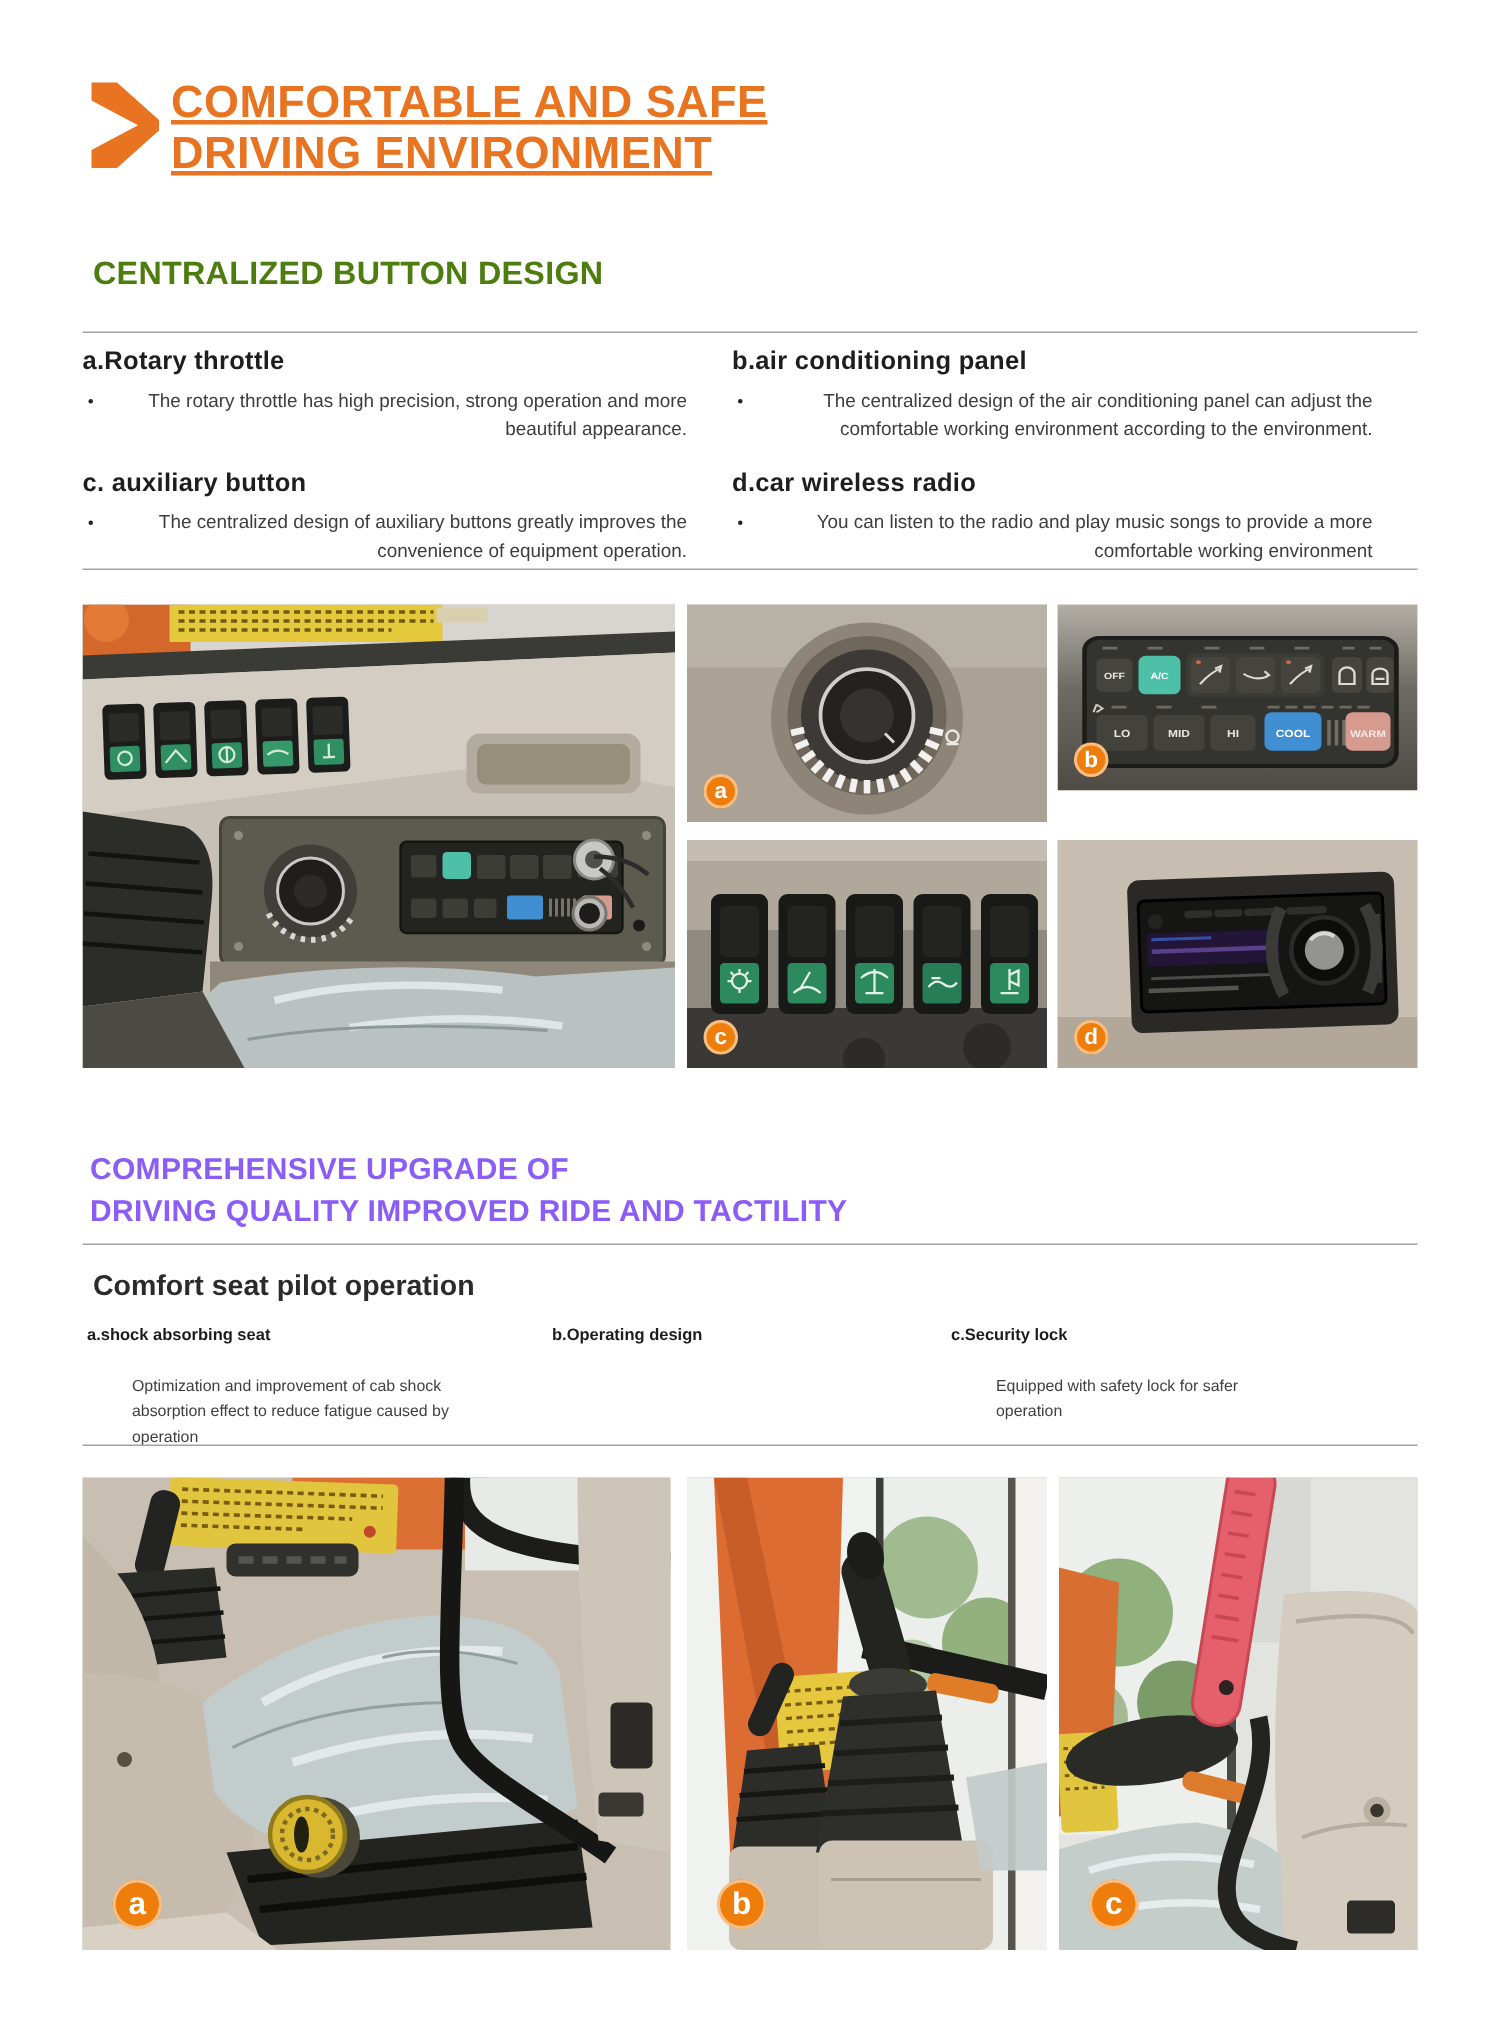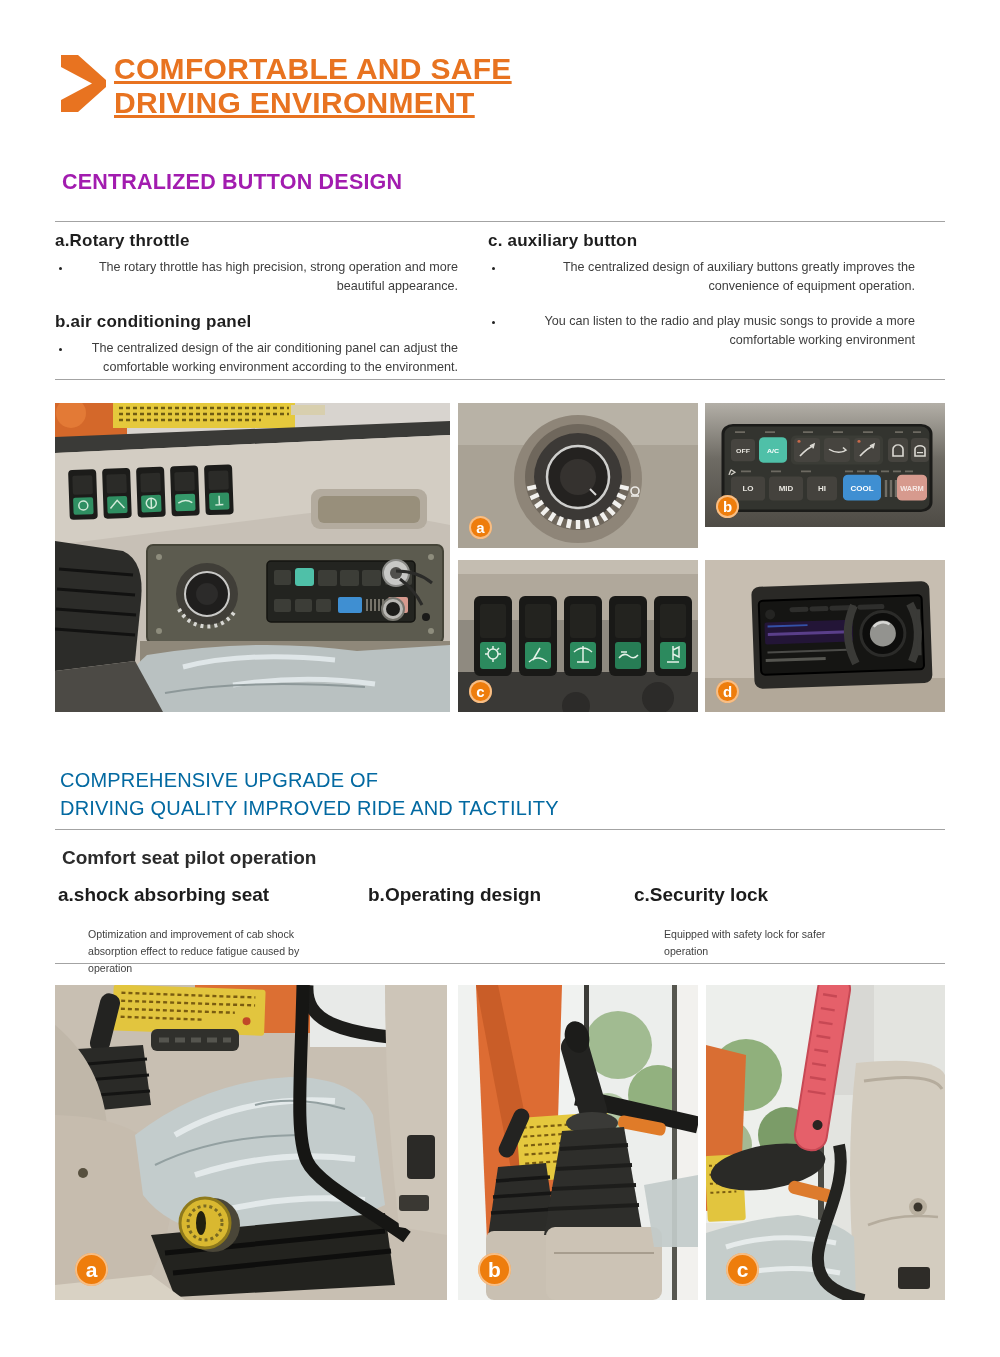--- a/index.html
+++ b/index.html
@@ -2,34 +2,34 @@
 <html><head>
 <meta charset="utf-8">
 <style>
   html,body{margin:0;padding:0;background:#ffffff;}
   body{width:1000px;height:1357px;position:relative;font-family:"Liberation Sans",sans-serif;color:#333;}
   .abs{position:absolute;}
   .hr{position:absolute;left:55px;width:890px;height:1px;background:#a3a3a3;}
 
   
   .brand-title{left:114px;top:52px;font-size:30px;font-weight:bold;color:#e87320;line-height:34px;letter-spacing:.3px;text-decoration:underline;}
-  .s1-heading{left:62px;top:170px;font-size:21.5px;font-weight:bold;color:#a21caf;letter-spacing:.2px;}
+  .s1-heading{left:62px;top:170px;font-size:21.5px;font-weight:bold;color:#4d7c0f;letter-spacing:.2px;}
 
   
   .features1{left:55px;top:231px;width:890px;display:grid;grid-template-columns:433px 457px;row-gap:16px;}
   .feature h3{margin:0 0 7px 0;font-size:17px;color:#1e1e1e;letter-spacing:.2px;}
   .feature ul{margin:0;padding-left:17px;}
   .feature li{font-size:12.6px;line-height:1.5;color:#3d3d3d;padding-right:30px;text-align:right;}
   .feature li::marker{color:#222;font-size:11px;}
 
   
-  .s2-heading{left:60px;top:766px;font-size:20px;font-weight:normal;color:#0369a1;line-height:28px;letter-spacing:.2px;}
+  .s2-heading{left:60px;top:766px;font-size:20px;font-weight:bold;color:#8b5cf6;line-height:28px;letter-spacing:.2px;}
   .s2-sub{left:62px;top:847px;font-size:19px;font-weight:bold;color:#2b2b2b;}
   .col-feature{top:884px;}
-  .col-feature h4{margin:0 0 20px 0;font-size:19px;color:#1c1c1c;}
+  .col-feature h4{margin:0 0 20px 0;font-size:11px;color:#1c1c1c;}
   .col-feature p{margin:16px;padding-left:14px;font-size:10.6px;line-height:1.6;color:#3f3f3f;}
   .colA{left:58px;width:260px;}
   .colB{left:368px;width:230px;}
   .colC{left:634px;width:250px;}
 
   
   .ph{position:absolute;overflow:hidden;background:#c8c2b8;}
   .ph svg{display:block;width:100%;height:100%;}
   .badge{position:absolute;border-radius:50%;background:#ee7d0c;color:#fff;font-weight:bold;
          display:flex;align-items:center;justify-content:center;
@@ -63,35 +63,36 @@
 </div>
 
 <div class="abs s1-heading">CENTRALIZED BUTTON DESIGN</div>
 <div class="hr" style="top:221px;"></div>
 
 <div class="abs features1">
   <div class="feature">
     <h3>a.Rotary throttle</h3>
     <ul>
         <li>The rotary throttle has high precision, strong operation and more beautiful appearance.</li>
+      </ul>
+  </div>
+  <div class="feature">
+    <h3>b.air conditioning panel</h3>
+    <ul>
+        <li>The centralized design of the air conditioning panel can adjust the comfortable working environment according to the environment.</li>
       </ul>
   </div>
   <div class="feature">
     <h3>c. auxiliary button</h3>
     <ul>
         <li>The centralized design of auxiliary buttons greatly improves the convenience of equipment operation.</li>
       </ul>
   </div>
   <div class="feature">
-    <h3>b.air conditioning panel</h3>
-    <ul>
-        <li>The centralized design of the air conditioning panel can adjust the comfortable working environment according to the environment.</li>
-      </ul>
-  </div>
-  <div class="feature">
+    <h3>d.car wireless radio</h3>
     <ul>
         <li>You can listen to the radio and play music songs to provide a more comfortable working environment</li>
       </ul>
   </div>
 </div>
 
 <div class="hr" style="top:379px;"></div>
 
 <div class="ph ph-main">
   <svg viewBox="0 0 395 309" preserveAspectRatio="none">

